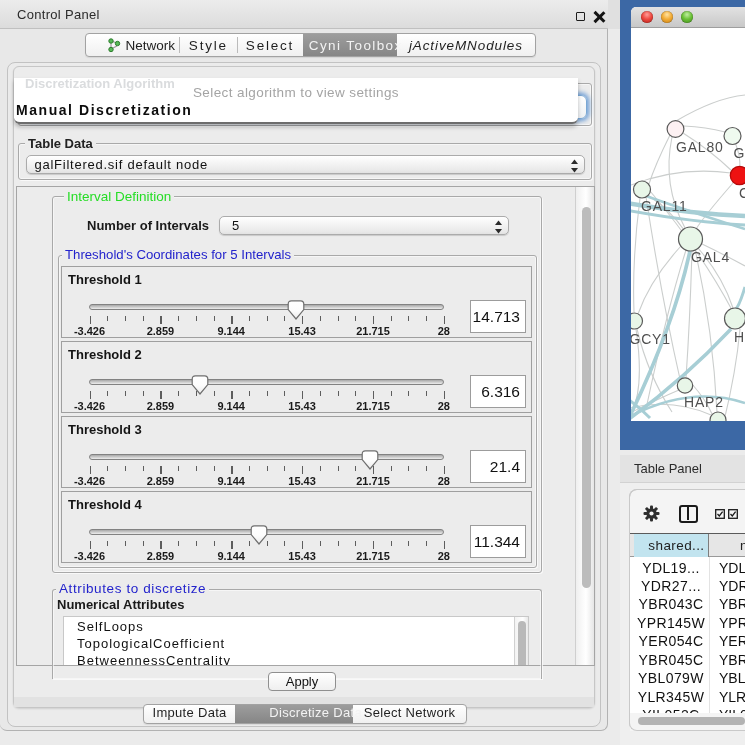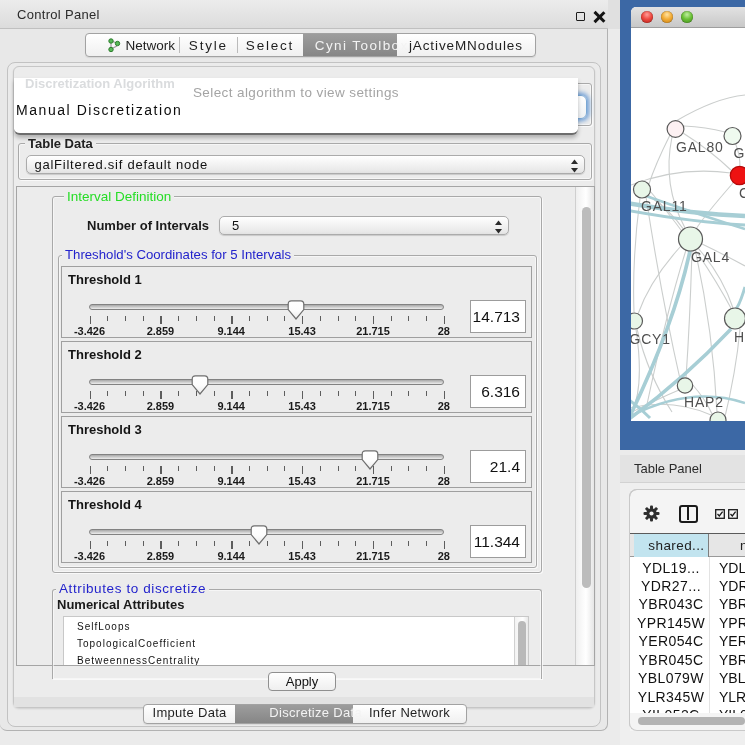--- a/index.html
+++ b/index.html
@@ -25,24 +25,24 @@
         <circle cx="4" cy="11.5" r="2.2" fill="#57b957" stroke="#2e7d2e"></circle>
       </svg>
       <span style="letter-spacing:0px">Network</span>
     </div>
     <div style="box-sizing:border-box;width:58px;height:100%;display:flex;align-items:center;font-size:13.5px;padding-bottom:0px;white-space:nowrap;justify-content:center;color:#1f1f1f;">
       <span style="letter-spacing:1.8px">Style</span>
     </div>
     <div style="box-sizing:border-box;width:66px;height:100%;display:flex;align-items:center;font-size:13.5px;padding-bottom:0px;white-space:nowrap;justify-content:center;color:#1f1f1f;">
       <span style="letter-spacing:1.8px">Select</span>
     </div>
-    <div style="box-sizing:border-box;width:94px;height:100%;display:flex;align-items:center;font-size:13.5px;padding-bottom:0px;white-space:nowrap;justify-content:flex-start;padding-left:12px;background:linear-gradient(#9d9d9d,#868686);color:#f3f3f3;">
+    <div style="box-sizing:border-box;width:94px;height:100%;display:flex;align-items:center;font-size:13.5px;padding-bottom:0px;white-space:nowrap;justify-content:flex-start;padding-left:6px;background:linear-gradient(#9d9d9d,#868686);color:#f3f3f3;">
       <span style="letter-spacing:1.4px">Cyni Toolbox</span>
     </div>
-    <div style="box-sizing:border-box;width:139px;height:100%;display:flex;align-items:center;font-size:13.5px;padding-bottom:0px;white-space:nowrap;justify-content:center;color:#1f1f1f;">
+    <div style="box-sizing:border-box;width:139px;height:100%;display:flex;align-items:center;font-size:13.5px;padding-bottom:0px;white-space:nowrap;justify-content:center;color:#1f1f1f;font-style:italic;">
       <span style="letter-spacing:0.9px">jActiveMNodules</span>
     </div>
   </div>
 <div class="ab" style="left:179px;top:37px;width:1px;height:16px;background:#bbbbbb;"></div>
 <div class="ab" style="left:237px;top:37px;width:1px;height:16px;background:#bbbbbb;"></div>
 <div class="ab" style="left:7px;top:62px;width:594px;height:665px;background:#ebebeb;border:1px solid #c2c2c2;border-radius:8px;"></div>
 <div class="ab" style="left:13px;top:66px;width:582px;height:642px;background:#ececec;border:1px solid #c6c6c6;border-radius:6px;box-shadow:0 1px 2px rgba(0,0,0,.12);"></div>
 <div class="ab etch" style="left:18px;top:83px;width:574px;height:43px;"></div>
 <div class="ab" style="left:26px;top:95px;width:561px;height:24px;background:linear-gradient(#ffffff,#eef1f4);border:1px solid #7aa8d4;border-radius:6px;box-shadow:0 0 4px 2.5px rgba(80,140,210,.75);"></div>
 <div class="ab etch" style="left:18px;top:143px;width:574px;height:37px;"></div>
@@ -227,46 +227,46 @@
           <stop offset="0" stop-color="#ffffff"></stop>
           <stop offset="0.55" stop-color="#fcfcfc"></stop>
           <stop offset="1" stop-color="#ececec"></stop>
         </linearGradient>
       </defs>
     </svg></div>
 <div class="ab" style="left:470px;top:525px;width:56px;height:33px;background:#fff;border:1px solid #9c9c9c;font-size:15.5px;color:#111;text-align:right;line-height:32px;padding-right:5px;">11.344</div>
 <div class="ab etch" style="left:52px;top:589px;width:490px;height:90px;border-bottom:none;border-radius:3px 3px 0 0;"></div>
 <div class="gtitle" style="left:56px;top:582px;font-size:13.5px;letter-spacing:0.6px;color:#2323cc;">Attributes to discretize</div>
 <div class="ab" style="left:57px;top:597px;font-size:13px;font-weight:bold;color:#1a1a1a;">Numerical Attributes</div>
-<div class="ab" style="left:63px;top:616px;width:466px;height:49px;background:#fff;border:1px solid #c8c8c8;border-bottom:none;overflow:hidden;font-size:10px;color:#111;">
+<div class="ab" style="left:63px;top:616px;width:466px;height:49px;background:#fff;border:1px solid #c8c8c8;border-bottom:none;overflow:hidden;font-size:13px;color:#111;">
     <div style="padding:1px 0 0 13px;line-height:17.2px;letter-spacing:1.0px;">SelfLoops<br>TopologicalCoefficient<br>BetweennessCentrality<br></div>
     <div class="ab" style="right:0;top:0;width:14px;height:49px;background:linear-gradient(90deg,#f2f2f2,#ffffff 60%,#e8e8e8);border-left:1px solid #d0d0d0;">
       <div class="ab" style="left:2.5px;top:4px;width:8.5px;height:44px;background:#b9b9b9;border-radius:5px 5px 0 0;"></div>
     </div>
   </div>
 <div class="ab" style="left:575px;top:187px;width:19px;height:478px;background:linear-gradient(90deg,#efefef,#ffffff 55%,#e6e6e6);border-left:1px solid #cfcfcf;">
     <div class="ab" style="left:6px;top:20px;width:9px;height:381px;background:#bcbcbc;border-radius:5px;"></div>
   </div>
 <div class="ab" style="left:14px;top:697px;width:580px;height:10px;background:#e2e2e2;"></div>
 <div class="ab" style="left:268px;top:672px;width:68px;height:19px;background:linear-gradient(#ffffff,#efefef);border:1px solid #8f8f8f;border-radius:4px;display:flex;align-items:center;justify-content:center;font-size:13px;color:#111;">Apply</div>
 <div class="ab" style="left:143px;top:704px;width:324px;height:20px;background:linear-gradient(#ffffff,#f0f0f0);border:1px solid #a2a2a2;border-radius:4px;box-shadow:0 1px 1px rgba(0,0,0,.08);overflow:hidden;display:flex;">
     <div style="box-sizing:border-box;width:92px;height:100%;display:flex;align-items:center;font-size:13px;padding-bottom:3px;white-space:nowrap;justify-content:center;color:#1f1f1f;">
       <span style="letter-spacing:0.3px">Impute Data</span>
     </div>
     <div style="box-sizing:border-box;width:118px;height:100%;display:flex;align-items:center;font-size:13px;padding-bottom:3px;white-space:nowrap;justify-content:center;background:linear-gradient(#9d9d9d,#868686);color:#f3f3f3;padding-left:43px;">
       <span style="letter-spacing:0.3px">Discretize Data</span>
     </div>
     <div style="box-sizing:border-box;width:114px;height:100%;display:flex;align-items:center;font-size:13px;padding-bottom:3px;white-space:nowrap;justify-content:center;color:#1f1f1f;">
-      <span style="letter-spacing:0.3px">Infer Network</span>
-    </div>
-  </div>
-<div class="ab" style="left:14px;top:78px;width:564px;height:57px;background:#ffffff;border-radius:0 0 6px 6px;border-bottom:2px solid #6d6d6d;box-shadow:0 3px 4px rgba(0,0,0,.25);">
+      <span style="letter-spacing:0.3px">Select Network</span>
+    </div>
+  </div>
+<div class="ab" style="left:14px;top:78px;width:564px;height:46px;background:#ffffff;border-radius:0 0 6px 6px;border-bottom:2px solid #6d6d6d;box-shadow:0 3px 4px rgba(0,0,0,.25);">
     <div class="ab" style="left:11px;top:-2px;font-size:13px;font-weight:bold;color:#dadcde;">Discretization Algorithm</div>
     <div class="ab" style="left:0;top:7px;width:564px;text-align:center;font-size:13.5px;letter-spacing:0.4px;color:#a4a4a4;">Select algorithm to view settings</div>
-    <div class="ab" style="left:2px;top:24px;font-size:14px;font-weight:normal;letter-spacing:1.55px;color:#0d0d0d;">Manual Discretization</div>
+    <div class="ab" style="left:2px;top:24px;font-size:14px;font-weight:bold;letter-spacing:1.55px;color:#0d0d0d;">Manual Discretization</div>
   </div>
 <div class="ab" style="left:608px;top:0;width:12px;height:29px;background:#e0e0e0;"></div>
 <div class="ab" style="left:620px;top:0;width:125px;height:450px;background:#3c68a5;"></div>
 <div class="ab" style="left:631px;top:7px;width:114px;height:414px;background:#fff;border-radius:5px 0 0 0;overflow:hidden;">
     <div class="ab" style="left:0;top:0;width:114px;height:21px;background:linear-gradient(#e2e2e2,#c8c8c8);border-bottom:1px solid #9e9e9e;border-radius:5px 0 0 0;"></div>
   </div>
 <div class="ab" style="left:641.3px;top:11.3px;width:11.4px;height:11.4px;border-radius:50%;background:radial-gradient(circle at 50% 30%, #ff9d98 0%, #ee4b42 45%, #b01b14 100%);box-shadow:inset 0 0 1px rgba(0,0,0,.6);"></div>
 <div class="ab" style="left:661.3px;top:11.3px;width:11.4px;height:11.4px;border-radius:50%;background:radial-gradient(circle at 50% 30%, #ffe2a0 0%, #f3ad37 45%, #c57d10 100%);box-shadow:inset 0 0 1px rgba(0,0,0,.6);"></div>
 <div class="ab" style="left:681.3px;top:11.3px;width:11.4px;height:11.4px;border-radius:50%;background:radial-gradient(circle at 50% 30%, #c0eda0 0%, #6cc238 45%, #3f8a1a 100%);box-shadow:inset 0 0 1px rgba(0,0,0,.6);"></div>
 <svg class="ab" style="left:631px;top:28px;" width="114" height="393" viewBox="631 28 114 393">

